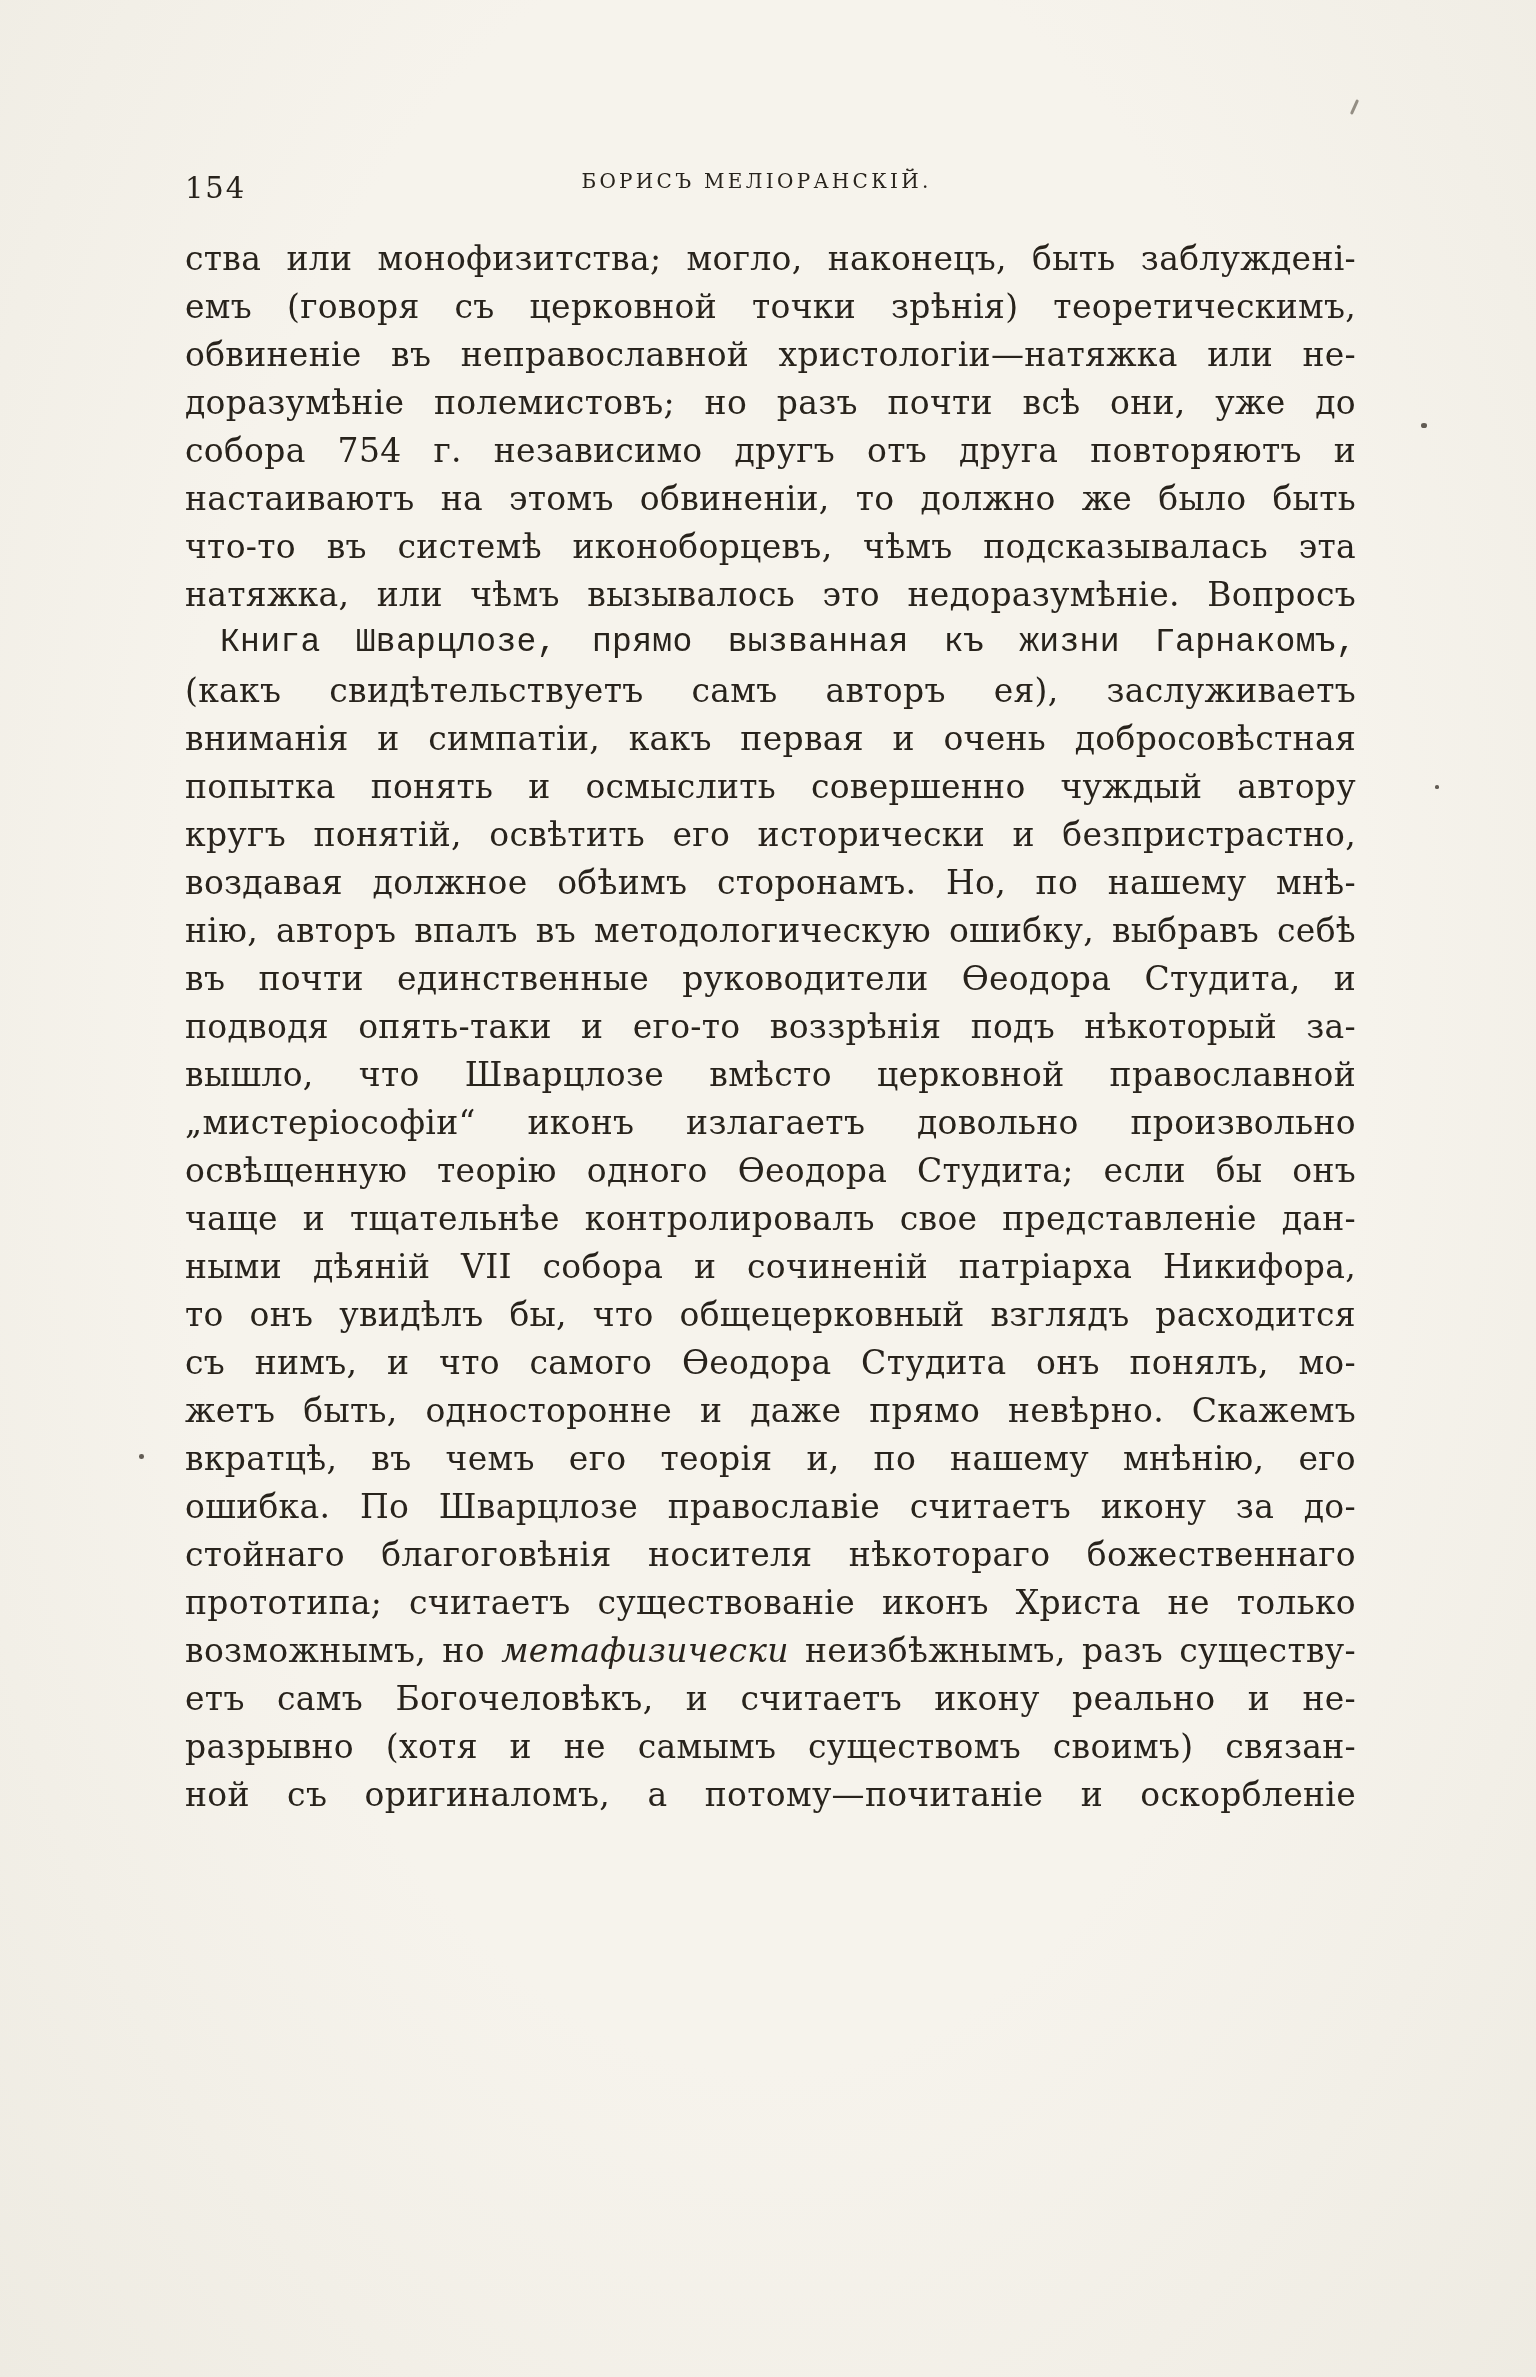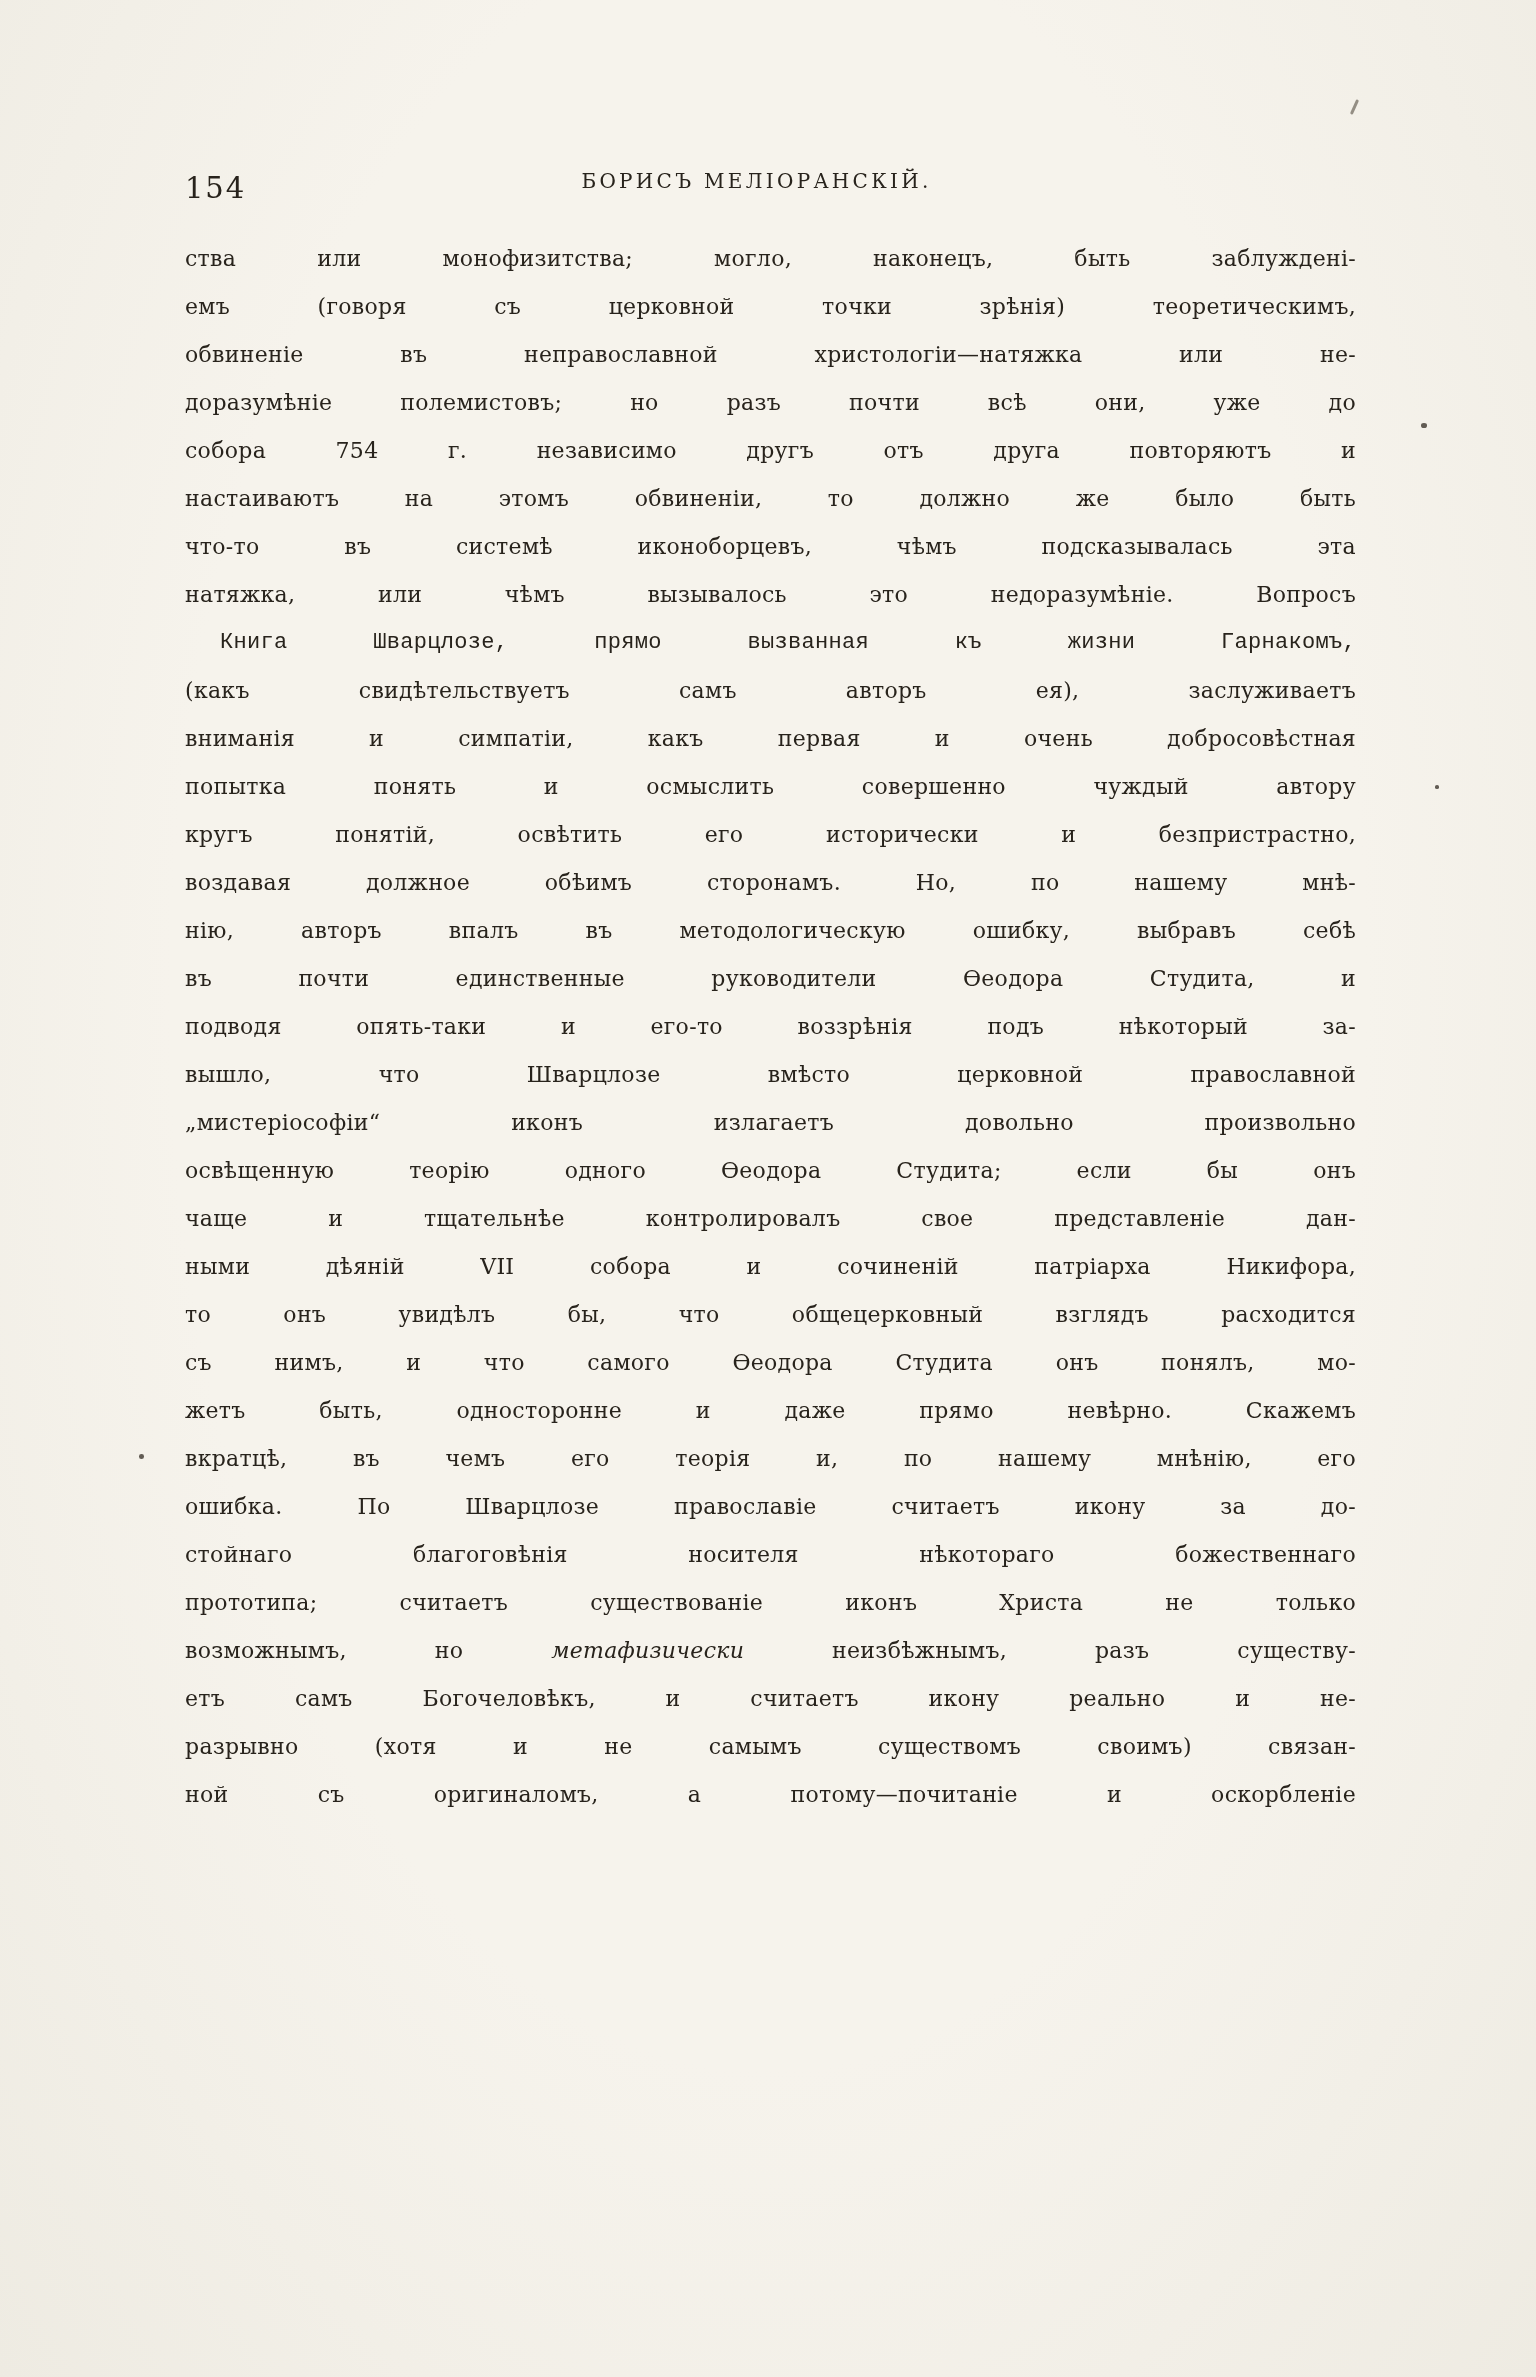--- a/index.html
+++ b/index.html
@@ -34,21 +34,21 @@
     font-size: 20px;
     letter-spacing: 3.3px;
     padding-right: 28px;
   }
 
   .text-block {
     position: absolute;
     top: 235px;
     left: 185px;
     width: 1171px;
-    font-size: 22px;
+    font-size: 33px;
     line-height: 48px;
     letter-spacing: 0.3px;
   }
   .line {
     text-align: justify;
     text-align-last: justify;
   }
   .line.no-just { text-align-last: left; }
   .line.indent { text-indent: 35px; font-family: Liberation Mono, monospace; }
   .italic { font-style: italic; }

